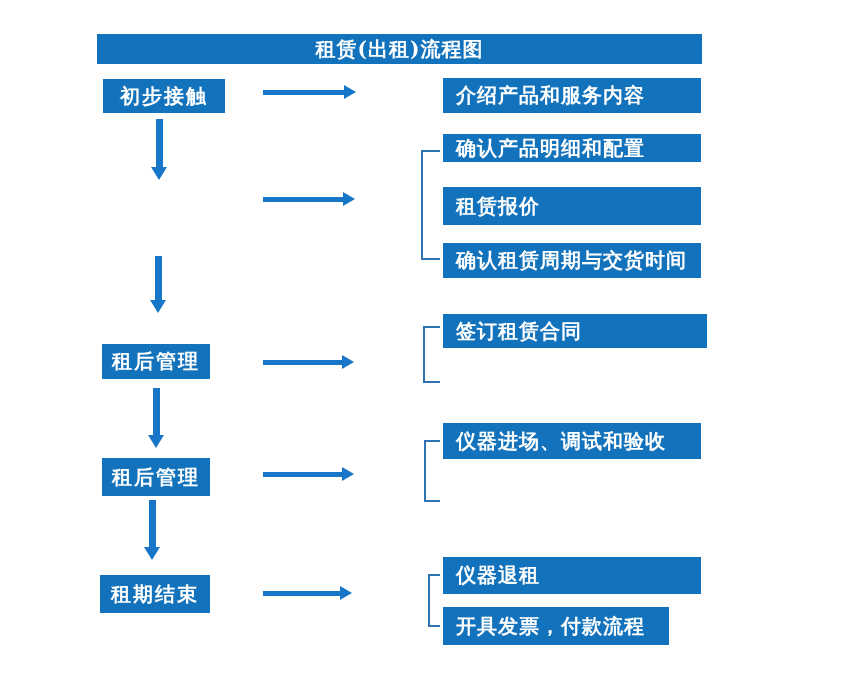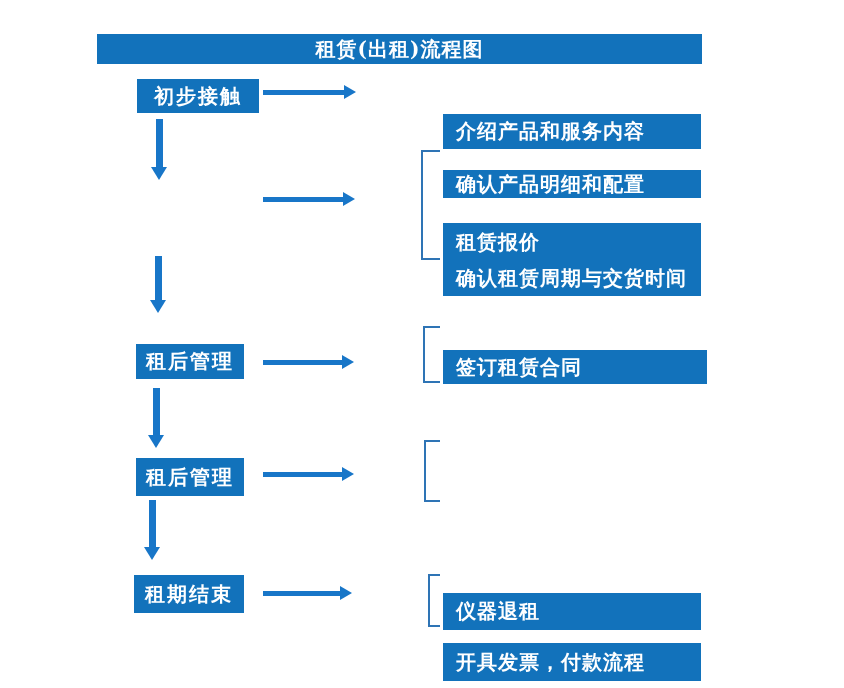--- a/index.html
+++ b/index.html
@@ -31,22 +31,22 @@
   }
   .box {
     position: absolute;
     background: var(--blue);
     color: #ffffff;
     font-weight: bold;
     font-size: 20px;
     display: flex; align-items: center;
     white-space: nowrap;
   }
-  .lbox { justify-content: center; letter-spacing: 2px; margin-left: 34px; }
-  .rbox { padding-left: 13px; letter-spacing: 1px; margin-top: 36px; }
+  .lbox { justify-content: center; letter-spacing: 2px; }
+  .rbox { padding-left: 13px; letter-spacing: 1px; }
   .harrow {
     position: absolute;
     display: flex; align-items: center;
     height: 14px;
   }
   .harrow .shaft { flex: 1; height: 5px; background: var(--arrow); }
   .harrow .head {
     width: 0; height: 0;
     border-left: 12px solid var(--arrow);
     border-top: 7px solid transparent;
@@ -122,18 +122,19 @@
   </div>
 
   <div class="bracket" style="left:421px;top:150px;width:19px;height:110px"></div>
   <div class="bracket" style="left:423px;top:326px;width:17px;height:57px"></div>
   <div class="bracket" style="left:424px;top:440px;width:16px;height:62px"></div>
   <div class="bracket" style="left:428px;top:574px;width:12px;height:53px"></div>
 
   <div class="box rbox" style="left:443px;top:78px;width:258px;height:35px">介绍产品和服务内容</div>
   <div class="box rbox" style="left:443px;top:134px;width:258px;height:28px">确认产品明细和配置</div>
   <div class="box rbox" style="left:443px;top:187px;width:258px;height:38px">租赁报价</div>
-  <div class="box rbox" style="left:443px;top:225px;width:258px;height:35px">确认租赁周期与交货时间</div>
+  <div class="box rbox" style="left:443px;top:243px;width:258px;height:35px">确认租赁周期与交货时间</div>
   <div class="box rbox" style="left:443px;top:314px;width:264px;height:34px">签订租赁合同</div>
+  <div class="box rbox" style="left:443px;top:423px;width:258px;height:36px">仪器进场、调试和验收</div>
   <div class="box rbox" style="left:443px;top:557px;width:258px;height:37px">仪器退租</div>
-  <div class="box rbox" style="left:443px;top:607px;width:258px;height:38px">开具发票，付款流程</div>
+  <div class="box rbox" style="left:443px;top:607px;width:226px;height:38px">开具发票，付款流程</div>
 
 </div>
 
 </body></html>

